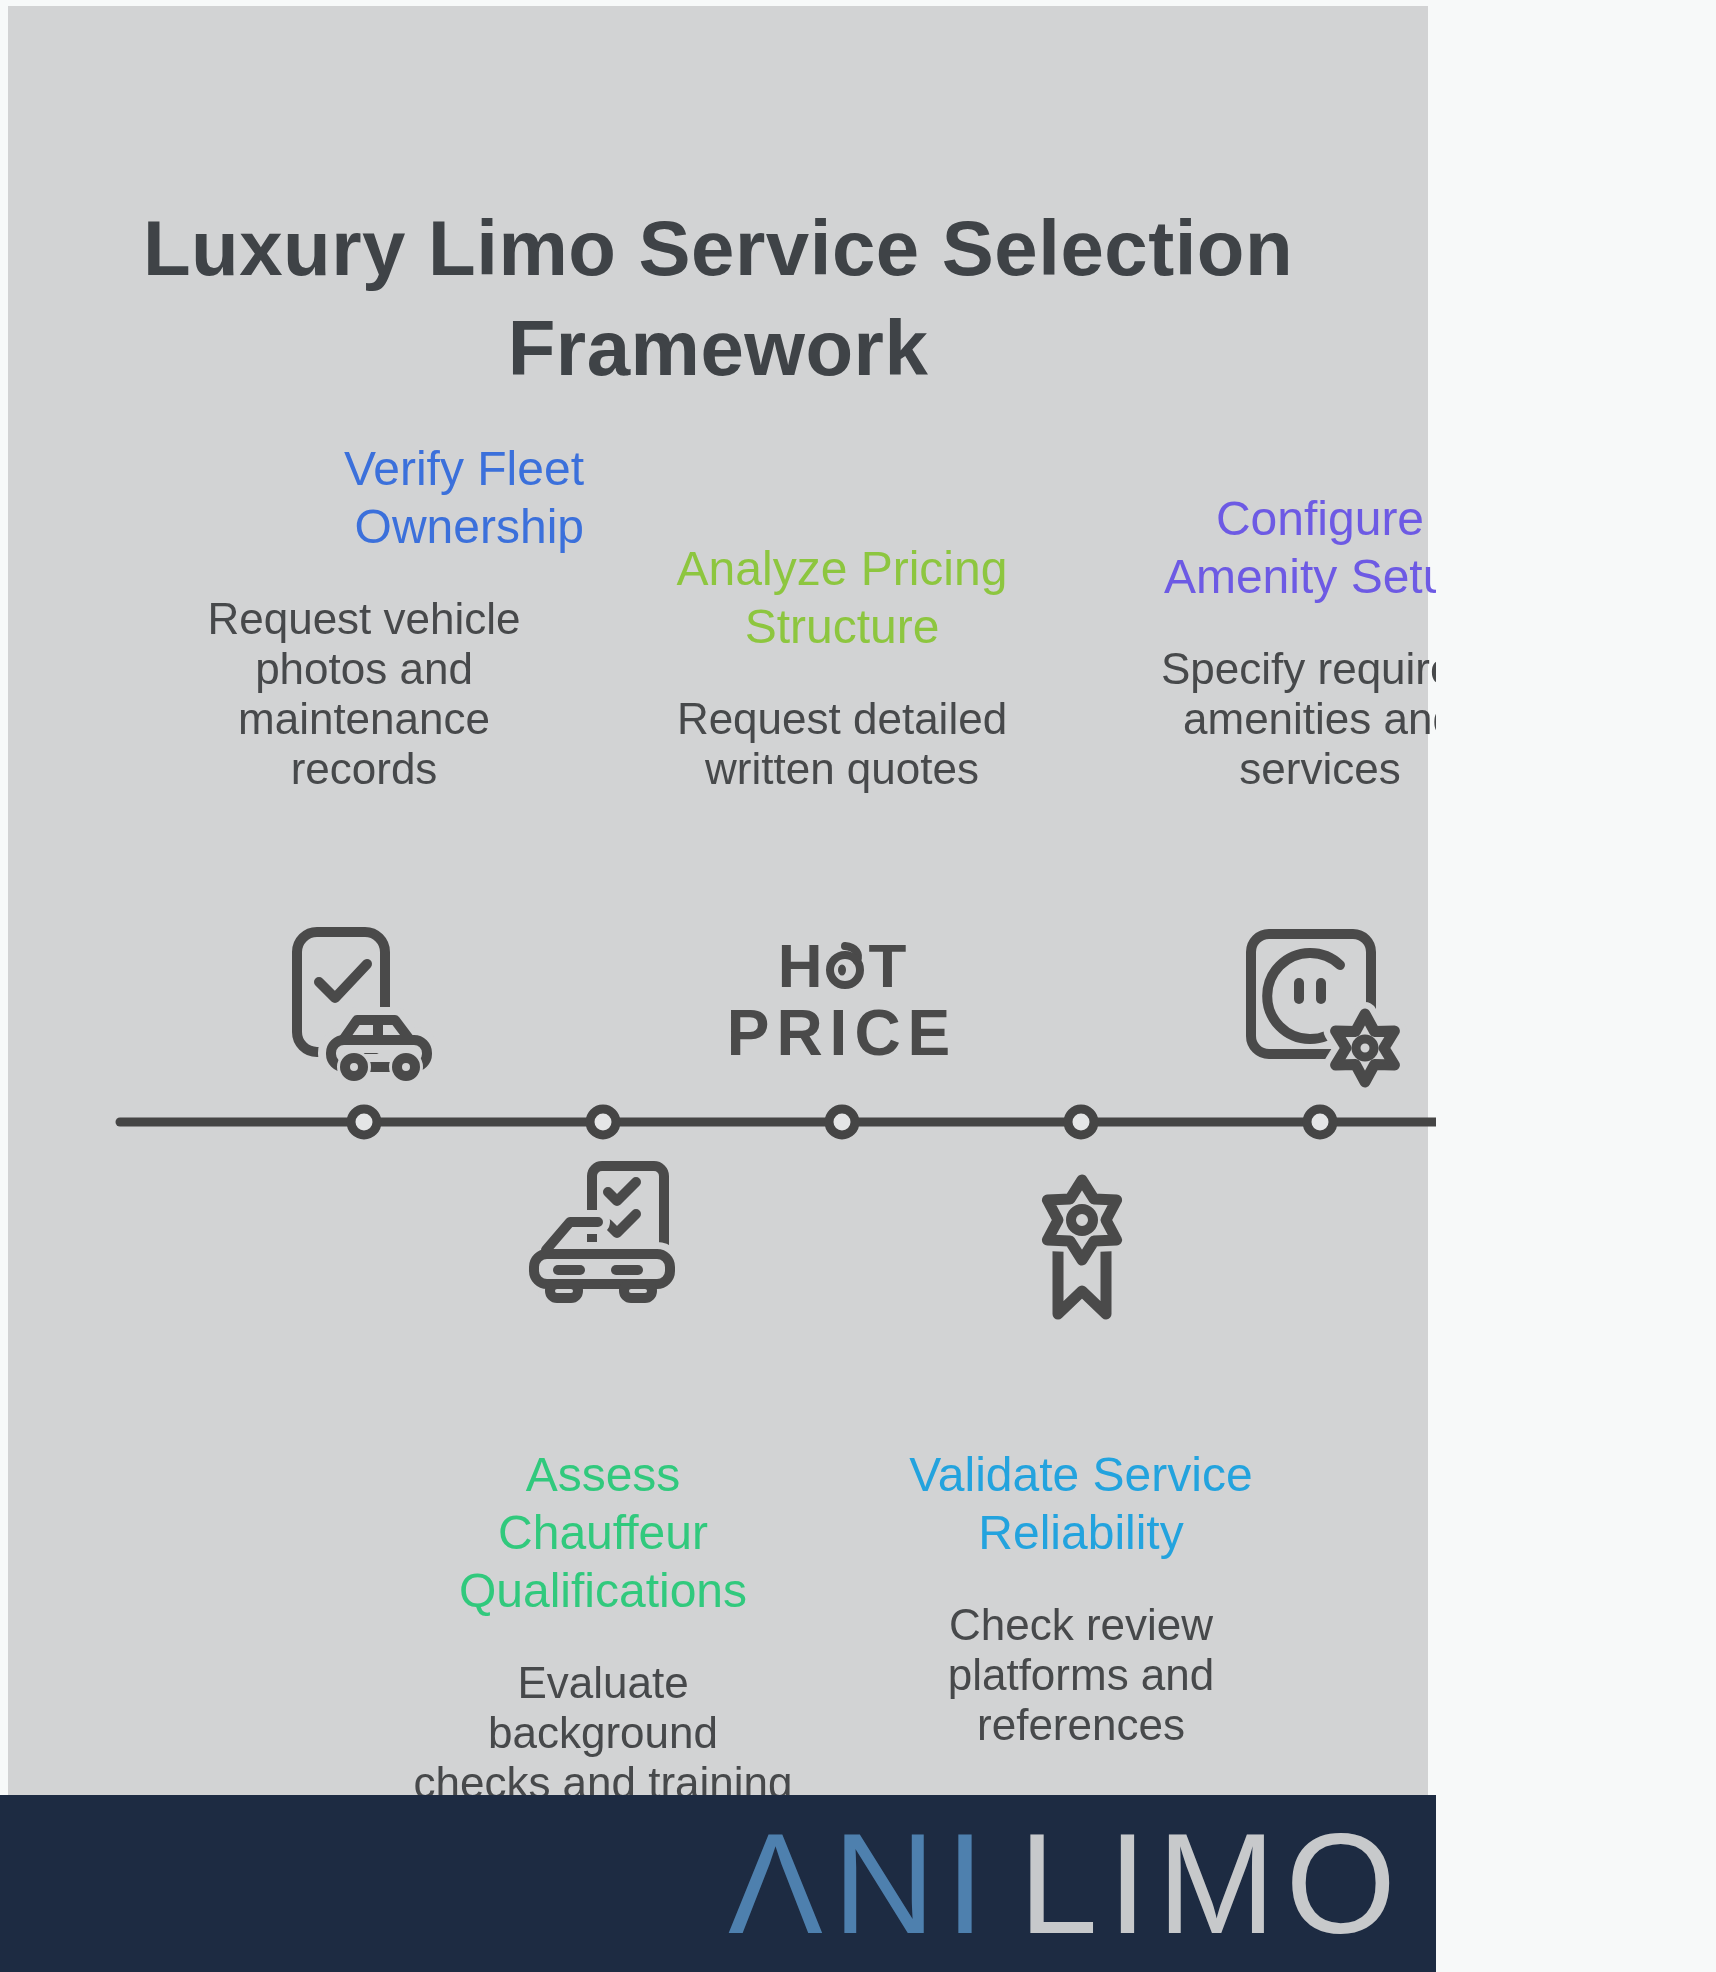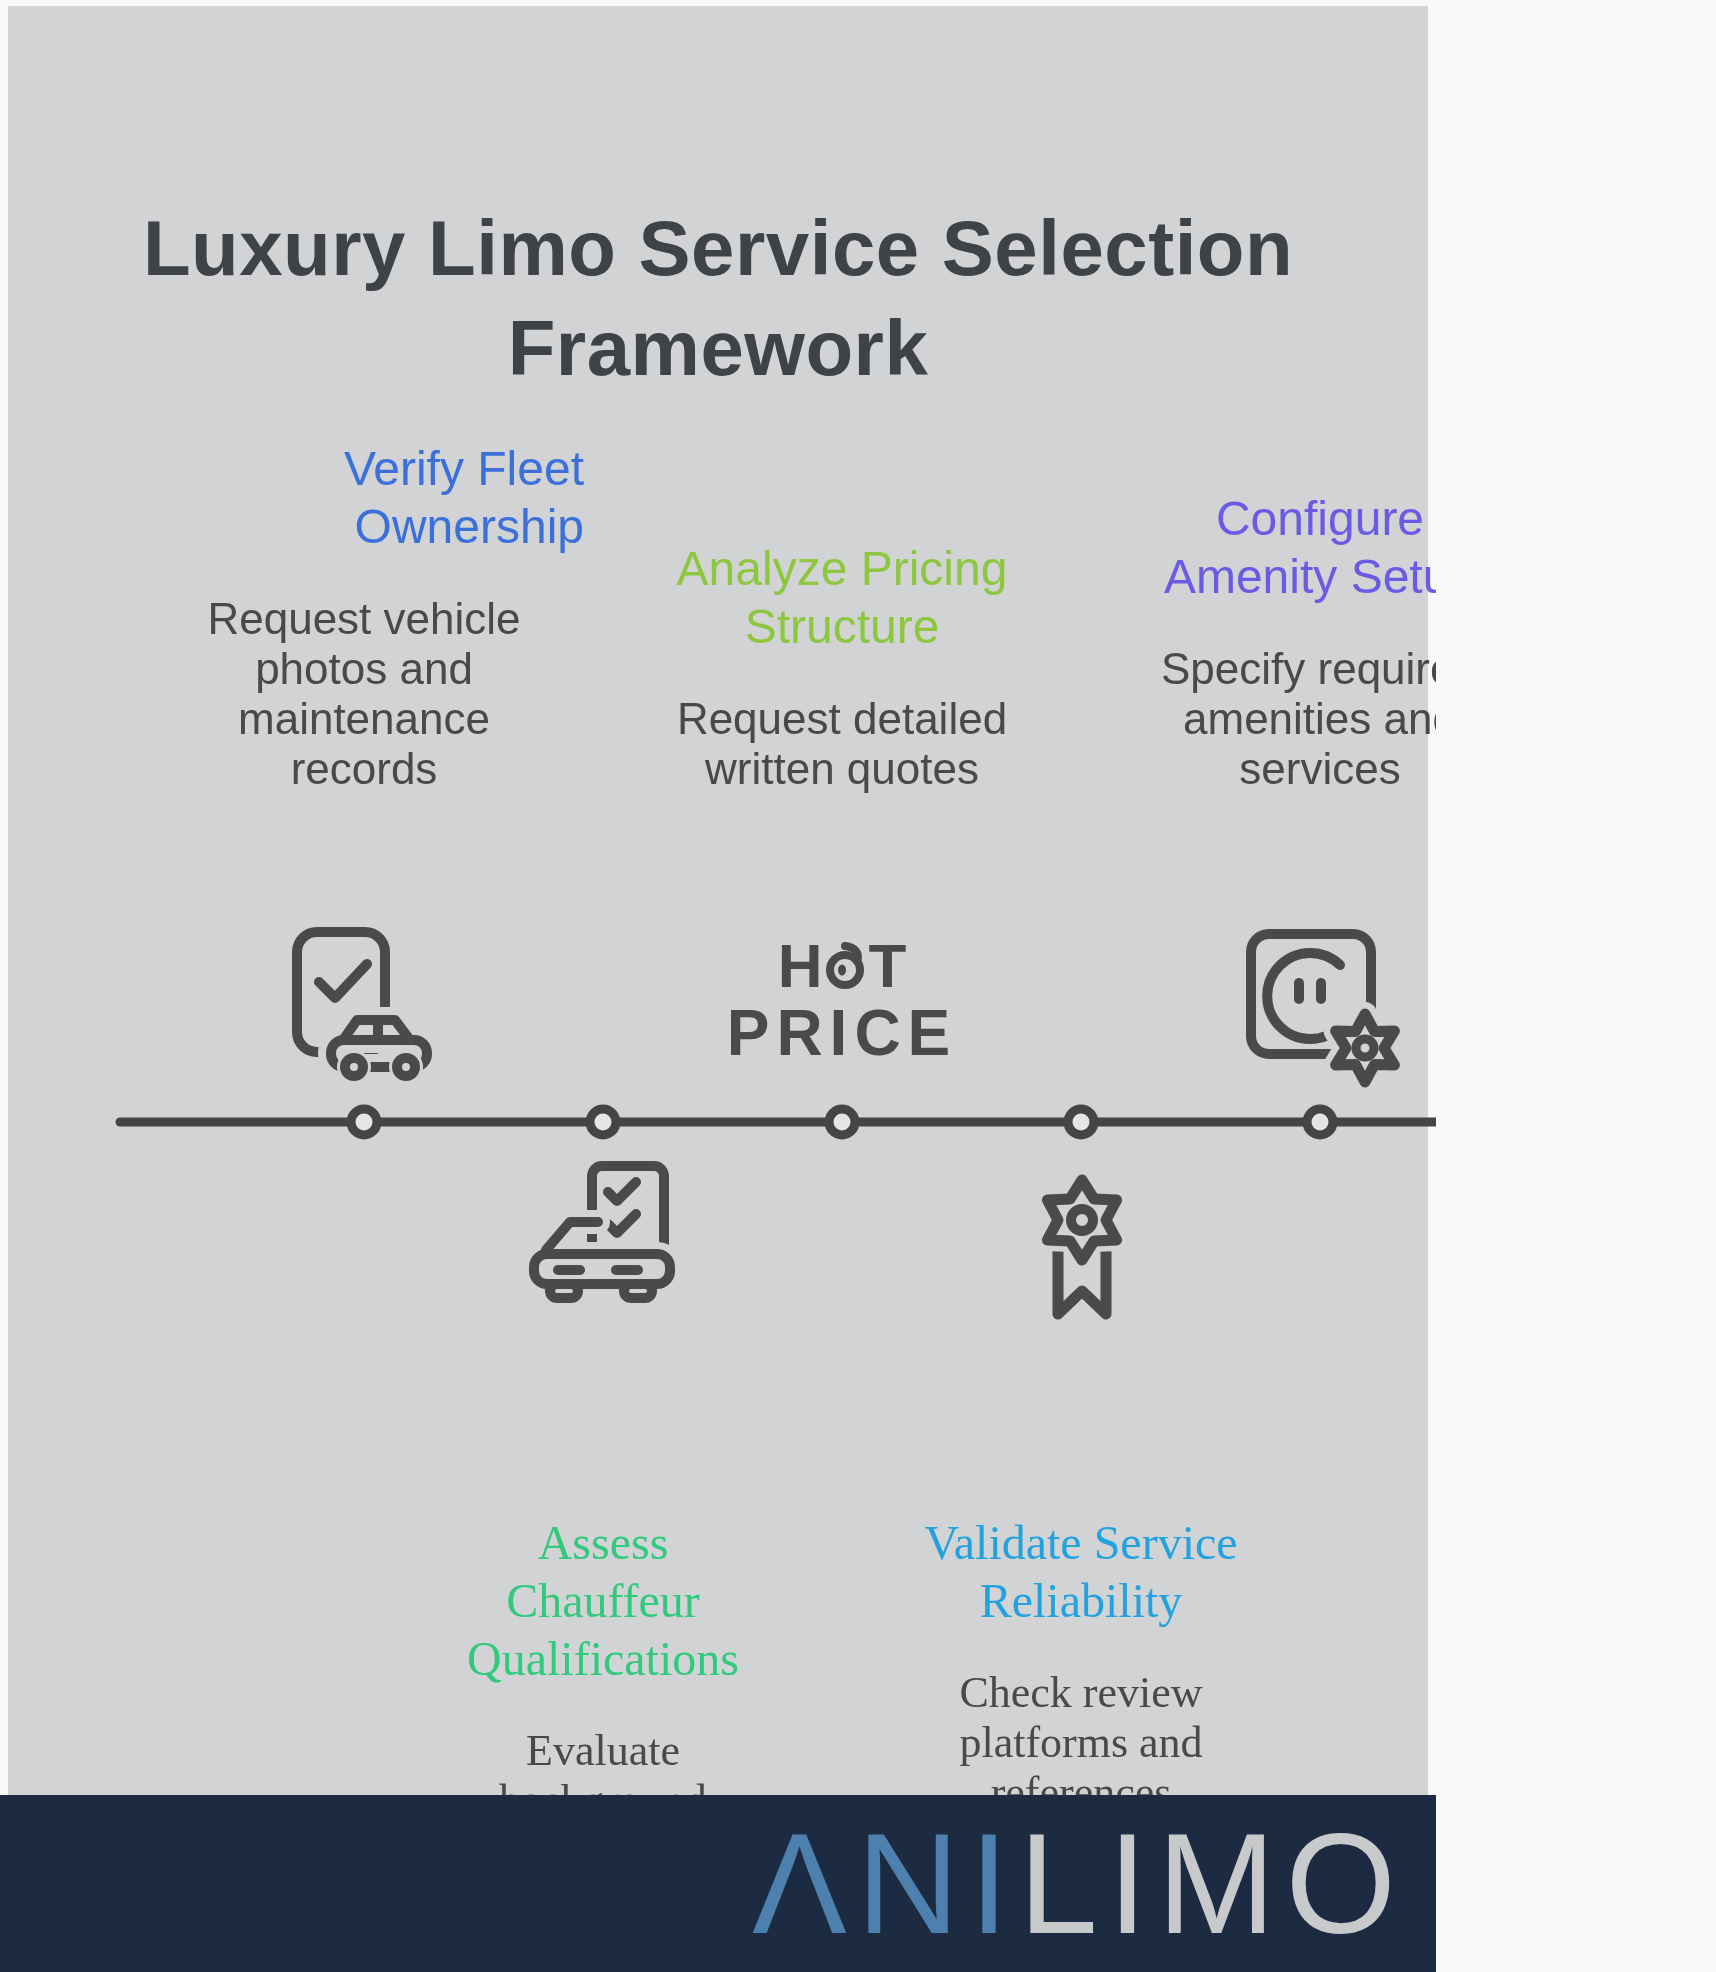--- a/index.html
+++ b/index.html
@@ -17,21 +17,21 @@
   .main-title{
     position:absolute;left:0;right:0;top:198px;margin:0;
     text-align:center;
     font-size:78px;font-weight:bold;line-height:100px;
     color:#3f4347;white-space:pre-line;letter-spacing:0.5px;
   }
   .step-text{
     position:absolute;width:440px;text-align:center;white-space:pre-line;
   }
   .step-text.above{bottom:1160px;}
-  .step-text.below{top:1496px;font-family:Liberation Serif, serif;}
+  .step-text.below{top:1428px;}
   .step-title{font-size:48px;line-height:58px;font-weight:400;}
   .step-desc{font-size:44px;line-height:50px;color:#47494b;margin-top:20px;}
   .icon-wrap{position:absolute;}
   svg.sticon{display:block;}
   .hot-price{
     position:absolute;left:722px;top:934px;width:240px;
     text-align:center;color:#4a4a4a;
   }
   .hot-line{display:flex;align-items:center;justify-content:center;gap:3px;
     font-size:62px;font-weight:bold;line-height:64px;}
@@ -39,21 +39,21 @@
   .footer{
     position:absolute;left:0;right:0;bottom:0;height:177px;
     background:#1d2b42;
   }
   .logo{
     position:absolute;right:30px;top:50%;transform:translateY(-50%);
     font-size:142px;font-weight:400;letter-spacing:10px;line-height:1;
     white-space:nowrap;
   }
   .logo .accent{color:#4e80ae;}
-  .logo .rest{color:#c7c9cb;}
+  .logo .rest{color:#c7c9cb;margin-left:24px;}
 </style>
 </head>
 <body>
 
 <div id="canvas">
 
   <div class="panel"></div>
 
   <h1 class="main-title" style="color: rgb(63, 67, 71);">Luxury Limo Service Selection
 Framework</h1>

